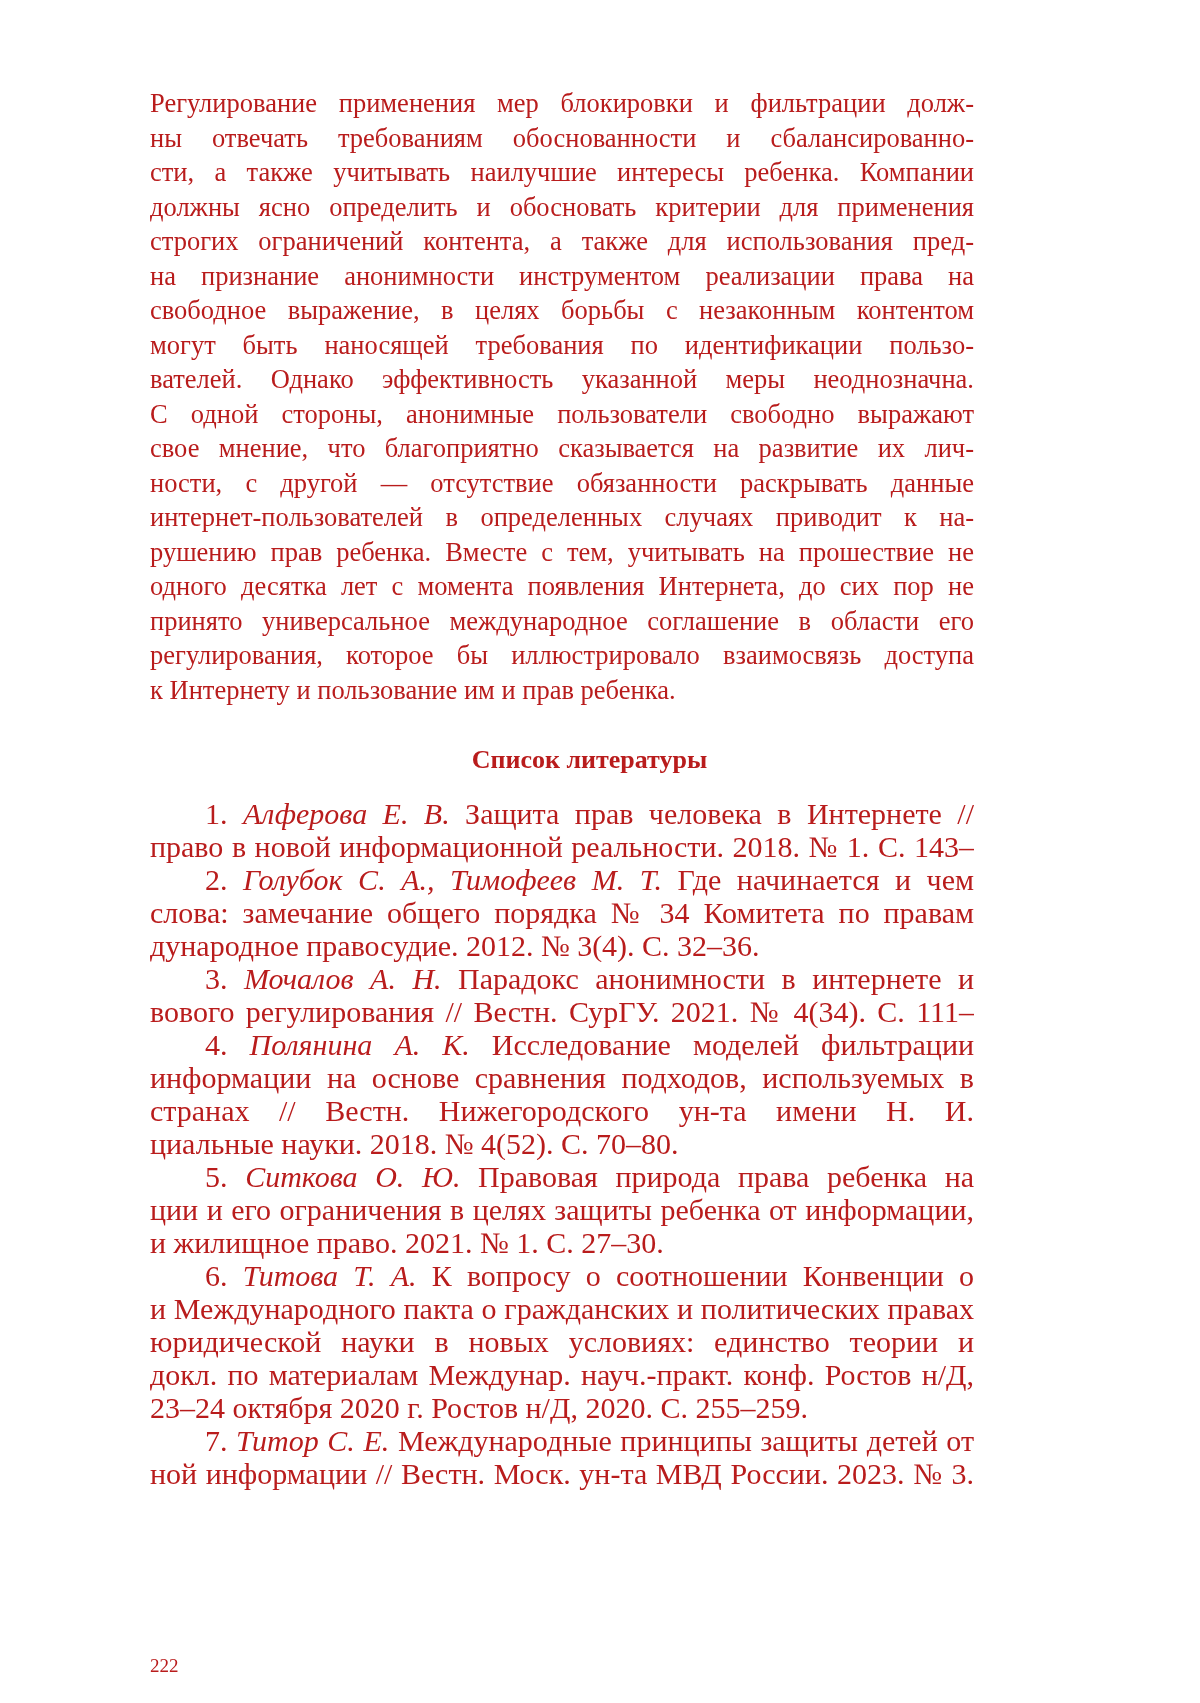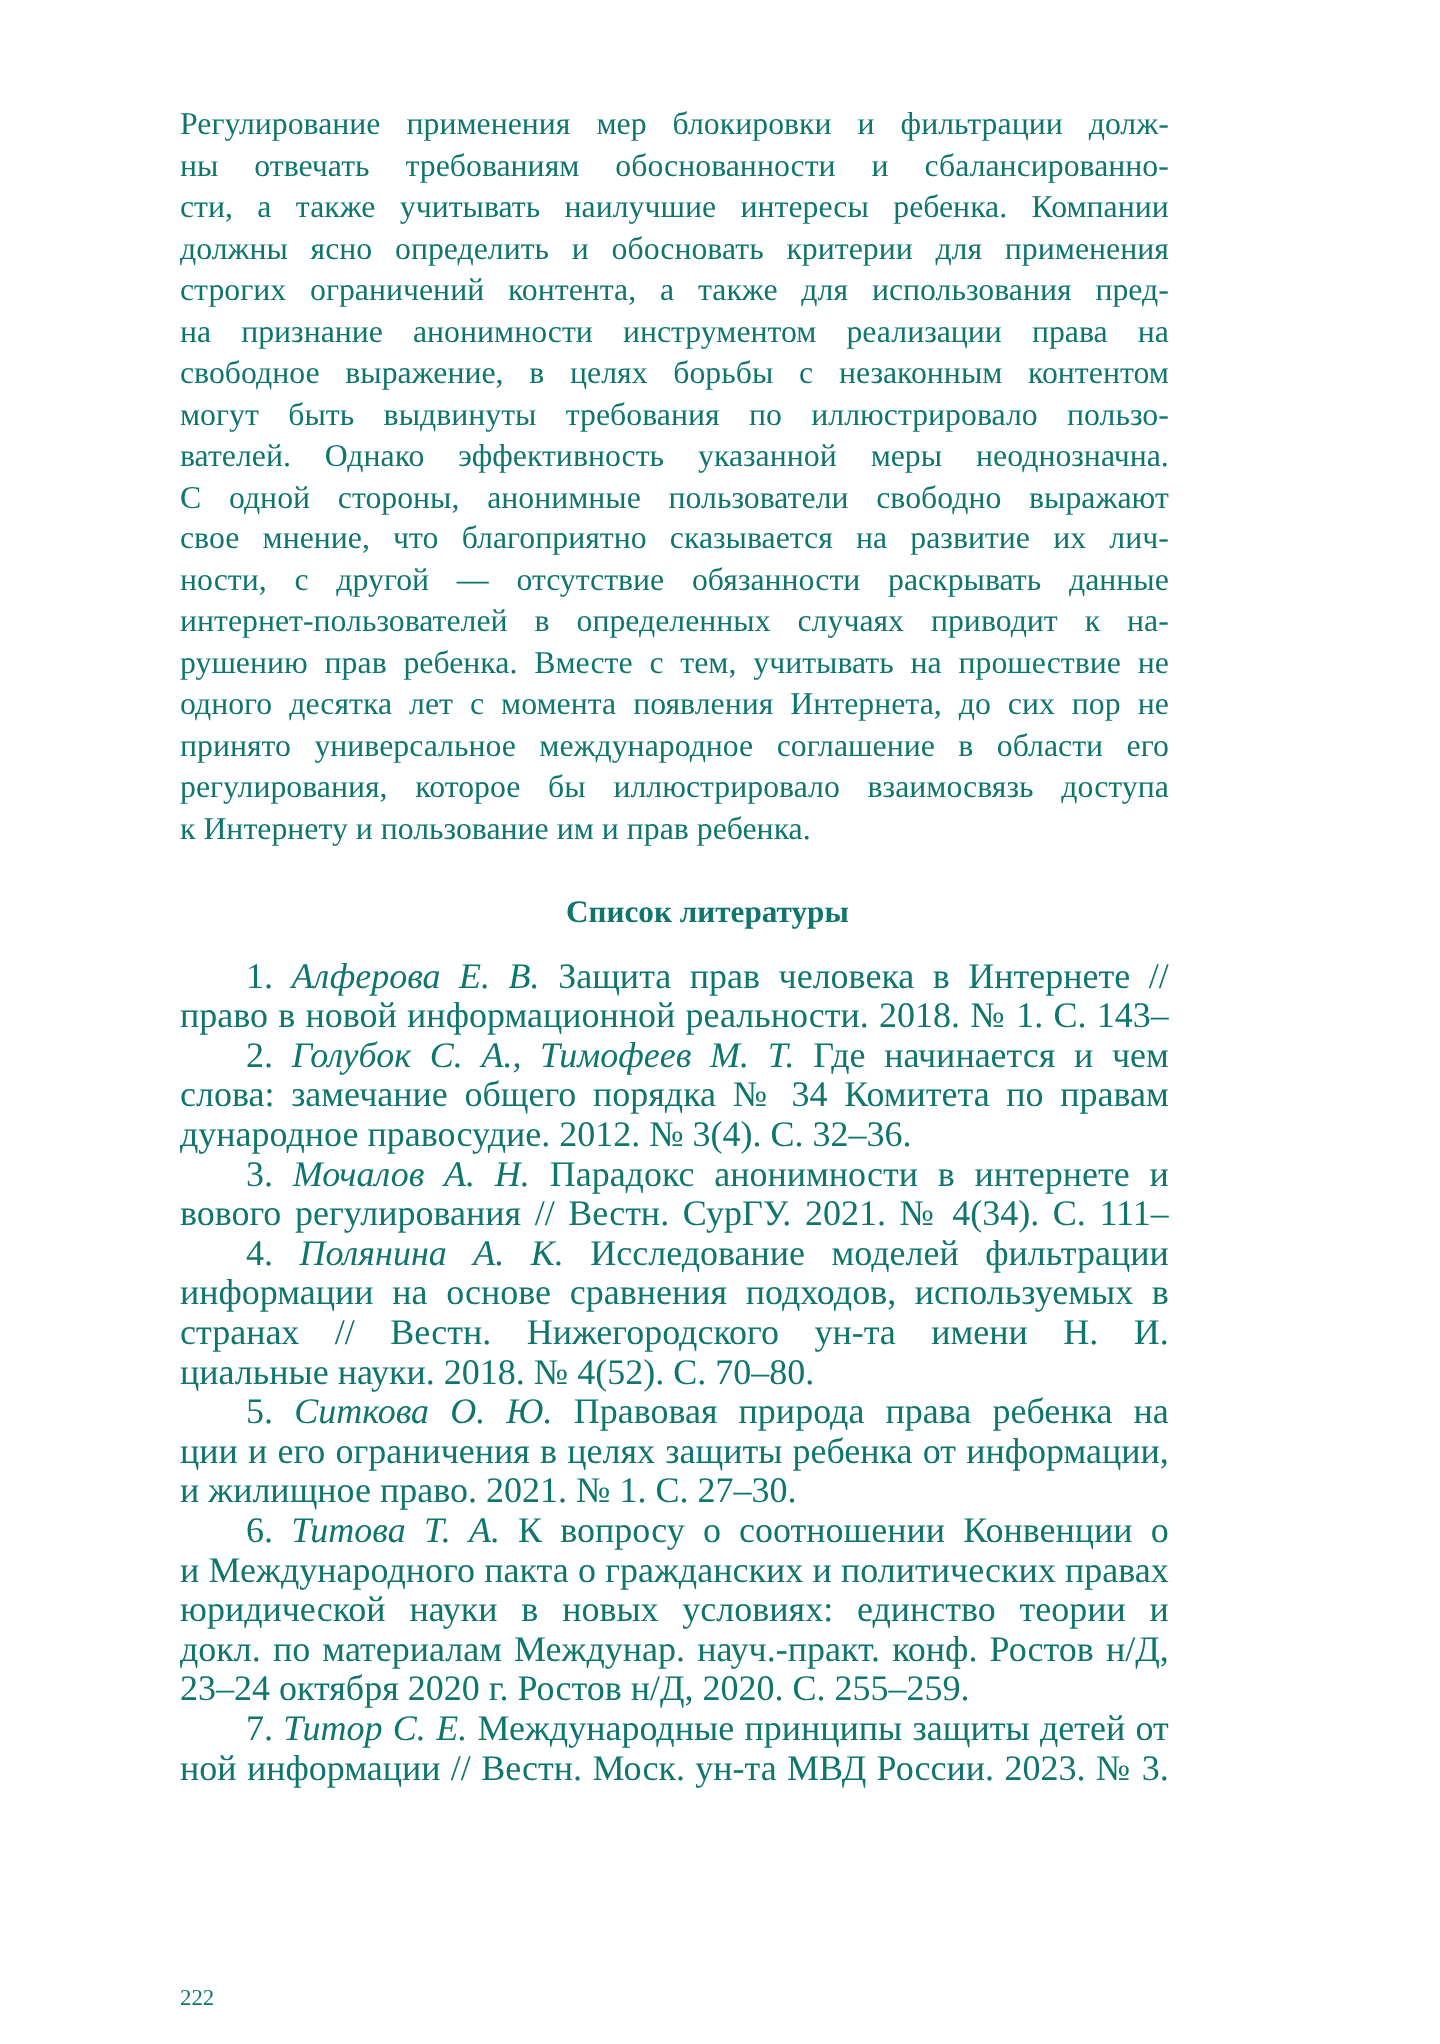--- a/index.html
+++ b/index.html
@@ -1,20 +1,20 @@
 <!DOCTYPE html>
 <html><head>
 <meta charset="utf-8">
 <style>
   html,body { margin:0; padding:0; background:#ffffff; }
   .page {
     position:relative;
     width:1200px; height:1703px;
     background:#ffffff;
-    color:#0f766e;
+    color:#b91c1c;
     font-family:"Liberation Serif","DejaVu Serif",serif;
     overflow:hidden;
   }
   .content {
     position:absolute;
     left:150px; top:86px;
     width:824px;
   }
   .body-par {
     font-size:26.5px;
@@ -61,21 +61,21 @@
 <div class="page">
   <div class="content">
     <div class="body-par">
         <div class="bline">Регулирование применения мер блокировки и фильтрации долж-</div>
         <div class="bline">ны отвечать требованиям обоснованности и сбалансированно-</div>
         <div class="bline">сти, а также учитывать наилучшие интересы ребенка. Компании</div>
         <div class="bline">должны ясно определить и обосновать критерии для применения</div>
         <div class="bline">строгих ограничений контента, а также для использования пред-</div>
         <div class="bline">на признание анонимности инструментом реализации права на</div>
         <div class="bline">свободное выражение, в целях борьбы с незаконным контентом</div>
-        <div class="bline">могут быть выдвинуты требования по иллюстрировало пользо-</div>
+        <div class="bline">могут быть наносящей требования по идентификации пользо-</div>
         <div class="bline">вателей. Однако эффективность указанной меры неоднозначна.</div>
         <div class="bline">С одной стороны, анонимные пользователи свободно выражают</div>
         <div class="bline">свое мнение, что благоприятно сказывается на развитие их лич-</div>
         <div class="bline">ности, с другой — отсутствие обязанности раскрывать данные</div>
         <div class="bline">интернет-пользователей в определенных случаях приводит к на-</div>
         <div class="bline">рушению прав ребенка. Вместе с тем, учитывать на прошествие не</div>
         <div class="bline">одного десятка лет с момента появления Интернета, до сих пор не</div>
         <div class="bline">принято универсальное международное соглашение в области его</div>
         <div class="bline">регулирования, которое бы иллюстрировало взаимосвязь доступа</div>
         <div class="bline lastline">к Интернету и пользование им и прав ребенка.</div>

